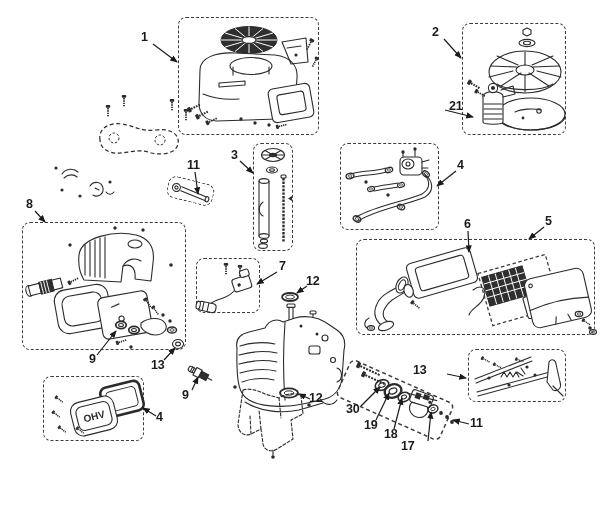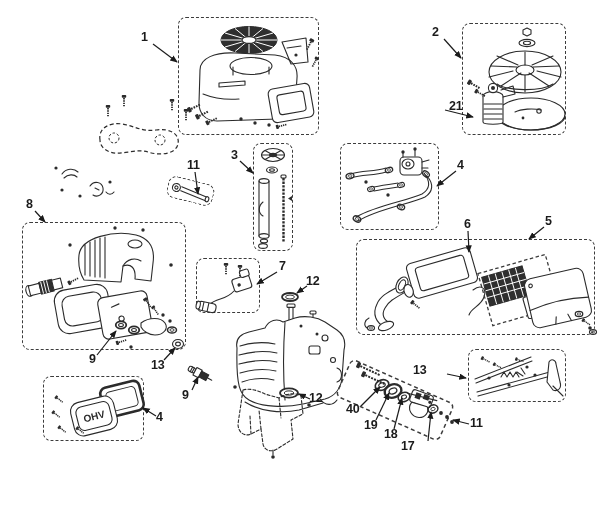--- a/index.html
+++ b/index.html
@@ -554,16 +554,16 @@
   <span class="co" style="left:187px;top:159px">11</span>
   <span class="co" style="left:306px;top:275px">12</span>
   <span class="co" style="left:309px;top:392px">12</span>
   <span class="co" style="left:413px;top:364px">13</span>
   <span class="co" style="left:182px;top:389px">9</span>
   <span class="co" style="left:156px;top:411px">4</span>
   <span class="co" style="left:470px;top:417px">11</span>
   <span class="co" style="left:401px;top:440px">17</span>
   <span class="co" style="left:384px;top:428px">18</span>
   <span class="co" style="left:364px;top:419px">19</span>
-  <span class="co" style="left:346px;top:403px">40</span>
+  <span class="co" style="left:346px;top:403px">30</span>
   <span class="co" style="left:449px;top:100px">21</span>
 
 </div>
 
 </body></html>

